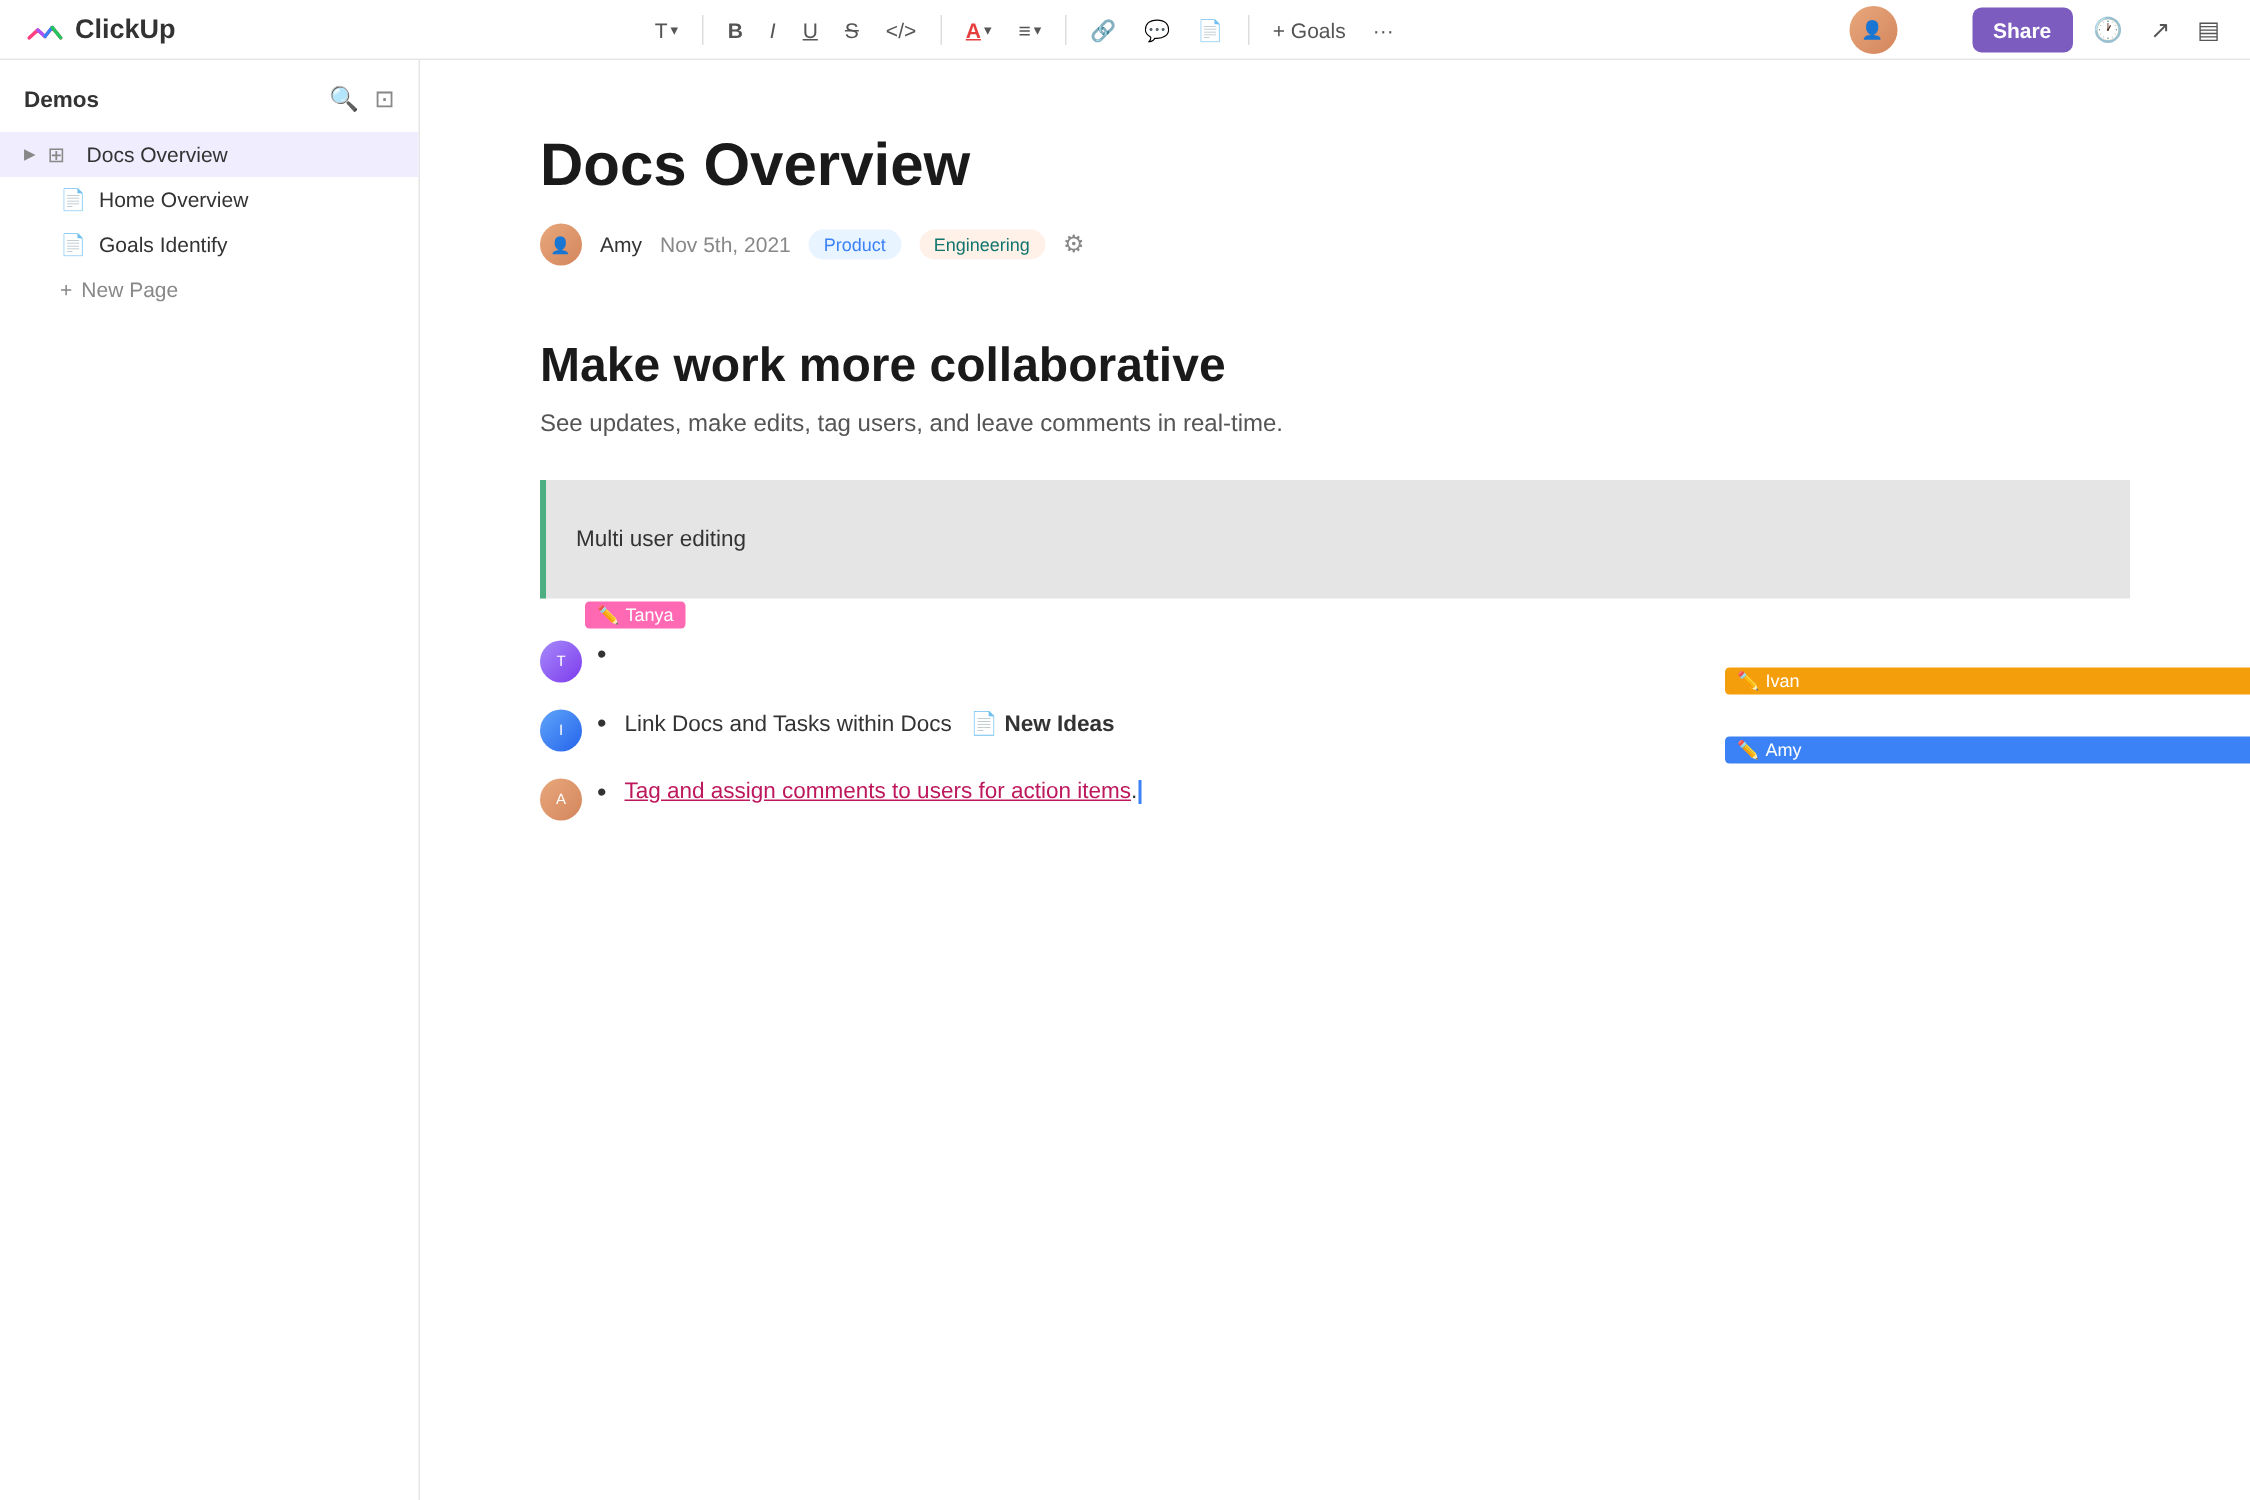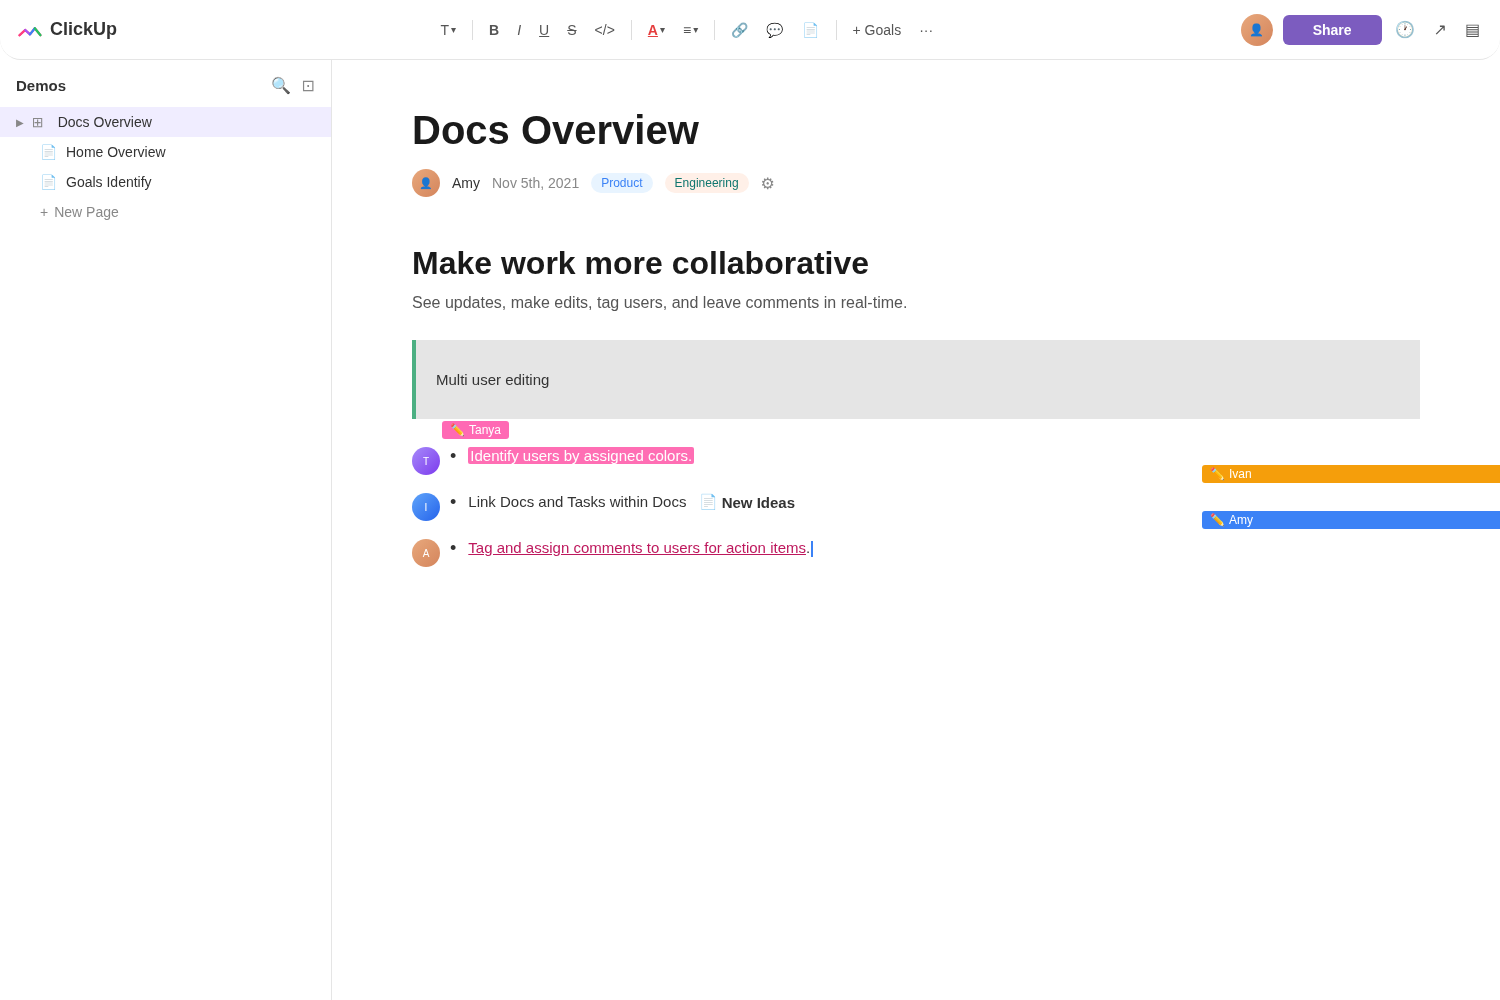--- a/index.html
+++ b/index.html
@@ -1,43 +1,43 @@
 <!DOCTYPE html>
 <html><head>
   <meta charset="utf-8">
   <style>
     * { box-sizing: border-box; margin: 0; padding: 0; }
     body { font-family: -apple-system, BlinkMacSystemFont, 'Segoe UI', sans-serif; background: #fff; display: flex; flex-direction: column; height: 100vh; overflow: hidden; }
 
     
     .toolbar {
-      display: flex; align-items: center; height: 60px; border-bottom: 1px solid #e5e5e5;
-      padding: 0 16px; gap: 8px; flex-shrink: 0; border-radius: 21px;
+      display: flex; align-items: center; height: 40px; border-bottom: 1px solid #e5e5e5;
+      padding: 0 16px; gap: 8px; flex-shrink: 0;
     }
     .toolbar-logo { display: flex; align-items: center; gap: 6px; font-weight: 700; font-size: 18px; color: #333; margin-right: 16px; }
     .logo-icon { width: 28px; height: 28px; }
     .toolbar-center { display: flex; align-items: center; gap: 6px; flex: 1; justify-content: center; }
     .toolbar-btn {
       background: none; border: none; cursor: pointer; color: #555; font-size: 14px;
       padding: 4px 6px; border-radius: 4px; display: flex; align-items: center; gap: 2px;
     }
     .toolbar-separator { width: 1px; height: 20px; background: #ddd; margin: 0 4px; }
     .toolbar-right { display: flex; align-items: center; gap: 10px; }
     .share-btn {
       background: #7c5cbf; color: #fff; border: none; border-radius: 6px;
-      padding: 7px 30px; font-size: 14px; font-weight: 600; cursor: pointer;
+      padding: 7px 14px; font-size: 14px; font-weight: 600; cursor: pointer; margin-left: 40px;
     }
     .user-avatar { width: 32px; height: 32px; border-radius: 50%; background: #ccc; overflow: hidden; display: flex; align-items: center; justify-content: center; font-size: 12px; color: #fff; }
     .icon-btn { background: none; border: none; cursor: pointer; color: #555; padding: 4px; border-radius: 4px; display: flex; align-items: center; justify-content: center; font-size: 16px; }
 
     
     .main { display: flex; flex: 1; overflow: hidden; }
 
     
-    .sidebar { width: 332px; border-right: 1px solid #e5e5e5; display: flex; flex-direction: column; flex-shrink: 0; padding: 16px 0; }
+    .sidebar { width: 280px; border-right: 1px solid #e5e5e5; display: flex; flex-direction: column; flex-shrink: 0; padding: 16px 0; }
     .sidebar-header { display: flex; align-items: center; justify-content: space-between; padding: 0 16px 12px; }
     .sidebar-title { font-size: 15px; font-weight: 600; color: #333; }
     .sidebar-header-icons { display: flex; gap: 10px; }
     .sidebar-icon-btn { background: none; border: none; cursor: pointer; color: #888; font-size: 16px; }
     .sidebar-item {
       display: flex; align-items: center; gap: 8px; padding: 7px 16px; cursor: pointer;
       font-size: 14px; color: #333; border-radius: 0;
     }
     .sidebar-item.active { background: #f0edff; }
     .sidebar-item-icon { font-size: 14px; color: #888; width: 18px; }
@@ -237,23 +237,20 @@
       <li class="bullet-item" style="position:relative;">
 
         <div class="cursor-label cursor-tanya">
           <span>✏️</span>
           <span>Tanya</span>
         </div>
         <div class="bullet-avatar avatar-tanya">
           <span style="font-size:10px;">T</span>
         </div>
         <span class="bullet-dot">•</span>
-        <span class="bullet-text">
-          <span class="highlight-pink">Identify users by assigned colors.</span>
-        </span>
       </li>
 
       <li class="bullet-item" style="position:relative;">
 
         <div class="cursor-label cursor-ivan" style="position:absolute; top:-28px; right:-210px;">
           <span>✏️</span>
           <span>Ivan</span>
         </div>
 
         <div class="cursor-label cursor-amy" style="position:absolute; top:18px; right:-210px;">

